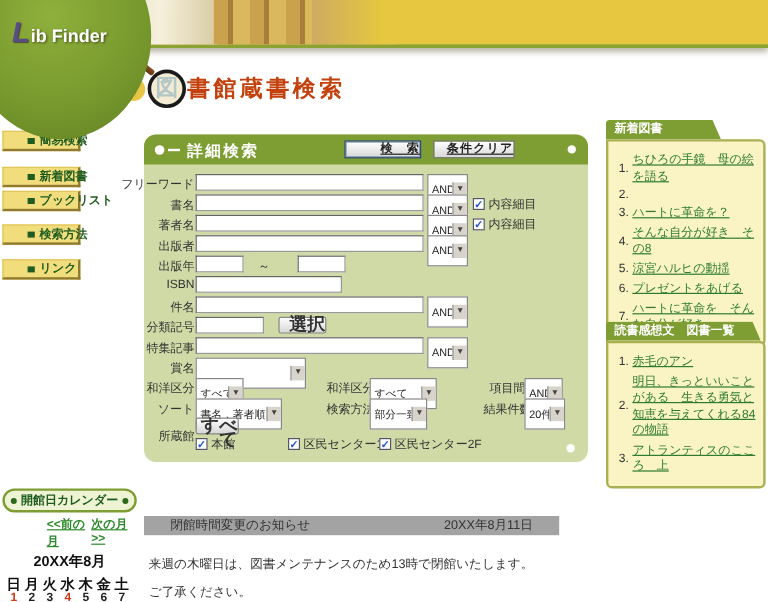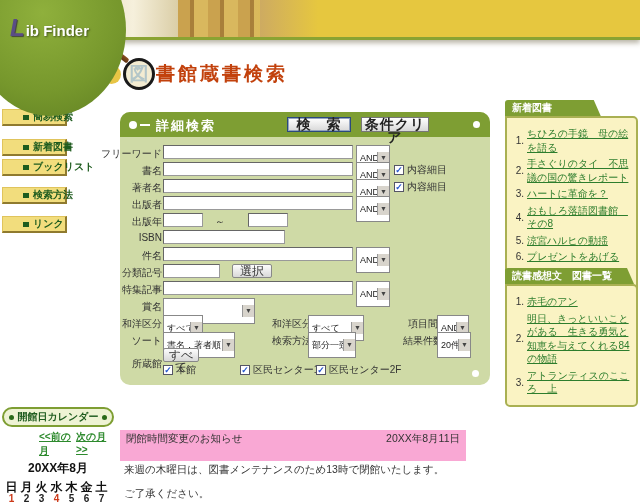--- a/index.html
+++ b/index.html
@@ -39,41 +39,41 @@
         border:1px solid #e0c45c;border-right:2px solid #8f7a2e;border-bottom:2px solid #8f7a2e;
         display:flex;align-items:center;gap:4px;padding-left:20px;font-size:10px;font-weight:bold;
         color:#1f5c1f;cursor:pointer;white-space:nowrap;}
   .sbtn .bullet{width:6px;height:5px;background:#1f5c1f;flex:none;}
   
   .panel{position:absolute;left:120px;top:112px;width:370px;height:273px;background:#cfdaa6;border-radius:10px;}
   .phead{position:absolute;left:0;top:0;width:100%;height:25px;background:#7e9e33;border-radius:10px 10px 0 0;}
   .pdot{position:absolute;left:9px;top:9px;width:8px;height:8px;border-radius:50%;background:#fff;}
   .pdash{position:absolute;left:20px;top:12px;width:10px;height:2px;background:#fff;}
   .ptitle{position:absolute;left:36px;top:5px;color:#fff;font-size:13px;font-weight:bold;letter-spacing:2px;}
-  .hbtn{position:absolute;top:5px;height:15px;font-size:14px;font-weight:bold;color:#222;box-sizing:border-box;
-        background:linear-gradient(#ffffff,#d8d8d8);text-align:center;line-height:13px;cursor:pointer;letter-spacing:1px;}
+  .hbtn{position:absolute;top:5px;height:15px;font-size:10px;font-weight:bold;color:#222;box-sizing:border-box;
+        background:linear-gradient(#ffffff,#d8d8d8);text-align:right;line-height:13px;cursor:pointer;letter-spacing:1px;text-decoration:underline;}
   .btn-search{left:167px;width:64px;border:1px solid #2c4a7c;box-shadow:inset 0 0 0 1px #93a3c0;}
   .btn-clear{left:241px;width:68px;border:1px solid #777;}
   .hdot{position:absolute;right:10px;top:9px;width:7px;height:7px;border-radius:50%;background:#fff;}
   .bdot{position:absolute;right:11px;top:258px;width:7px;height:7px;border-radius:50%;background:#fff;}
   .r{position:absolute;left:0;width:100%;height:16px;}
   .lbl{position:absolute;right:328px;top:2px;font-size:10px;color:#333;white-space:nowrap;}
   .lbl2{position:absolute;top:2px;font-size:10px;color:#333;white-space:nowrap;}
   .ti{position:absolute;top:0;height:14px;background:#fff;box-sizing:border-box;font-size:10px;padding:0 2px;
       border:1px solid #999;border-top-color:#666;border-left-color:#666;font-family:inherit;}
   .sel{position:absolute;top:0;height:26px;background:#fff;border:1px solid #888;box-sizing:border-box;
       display:flex;align-items:center;font-size:9px;color:#222;cursor:pointer;}
   .sel-t{flex:1;padding-left:3px;white-space:nowrap;overflow:hidden;}
   .sel-a{width:11px;height:12px;flex:none;background:#d8d4cc;border-left:1px solid #999;
       font-size:7px;line-height:12px;text-align:center;color:#444;}
   .chkgrp{position:absolute;top:1px;display:flex;align-items:center;gap:3px;font-size:10px;color:#333;cursor:pointer;}
   .cbox{width:10px;height:10px;background:#fff;border:1px solid #556;box-sizing:border-box;display:inline-block;
       text-align:center;line-height:8px;font-size:9px;color:#2255cc;font-weight:bold;flex:none;}
   .gbtn{position:absolute;top:0;height:14px;background:linear-gradient(#fdfdfd,#d8d8d8);border:1px solid #888;
-      border-radius:2px;font-size:12px;font-weight:normal;color:#333;text-align:center;box-sizing:border-box;
+      border-radius:2px;font-size:15px;font-weight:bold;color:#333;text-align:right;box-sizing:border-box;
       line-height:12px;cursor:pointer;}
   .tilde{position:absolute;left:95px;top:2px;font-size:10px;color:#333;}
   
   .sidebox{position:absolute;left:505px;width:133px;}
   .tab{height:16px;background:#7e9e33;color:#fff;font-size:10px;font-weight:bold;line-height:16px;
        padding-left:7px;border-radius:3px 0 0 0;box-sizing:border-box;white-space:nowrap;
        clip-path:polygon(0 0,calc(100% - 7px) 0,100% 100%,0 100%);}
   .bbody{border:2px solid #a9b052;background:#faf3c3;border-radius:0 5px 5px 5px;padding:6px 3px;box-sizing:border-box;}
   .bk-item{display:flex;align-items:center;margin:3px 0;}
   .num{width:14px;text-align:right;margin-right:3px;font-size:10px;color:#333;flex:none;}
@@ -86,22 +86,22 @@
   .callinks{display:flex;justify-content:space-between;margin-top:3px;font-size:10px;font-weight:bold;padding:0 1px;margin-left:36px;}
   .callinks a{color:#2d8a2d;text-decoration:underline;}
   .calmonth{text-align:center;font-size:12px;font-weight:bold;color:#111;margin-top:2px;}
   .calgrid{display:grid;grid-template-columns:repeat(7,15px);margin-top:2px;justify-content:start;padding-left:2px;}
   .cal-h{font-size:12px;font-weight:bold;text-align:center;color:#111;height:14px;}
   .cal-d{font-size:10px;font-weight:bold;text-align:center;color:#222;height:11px;line-height:11px;}
   .cal-d.closed{color:#cc3a1a;}
   
   .noticebar{position:absolute;left:120px;top:402px;width:346px;height:18px;background:#8cb464;border-radius:4px;
        color:#fff;font-size:11px;font-weight:bold;line-height:18px;padding-left:8px;box-sizing:border-box;}
-  .ntitle{position:absolute;left:120px;top:430px;width:346px;height:31px;background:#f9a8d4;font-size:10.5px;
-       color:#333;line-height:17px;box-sizing:border-box;padding:0 6px;display:flex;justify-content:space-between;}
+  .ntitle{position:absolute;left:120px;top:430px;width:346px;height:16px;background:#a3a3a3;font-size:10.5px;
+       color:#333;line-height:17px;box-sizing:border-box;padding:0 22px;display:flex;justify-content:space-between;}
   .nbody1{position:absolute;left:124px;top:463px;font-size:10.5px;color:#333;}
   .nbody2{position:absolute;left:124px;top:487px;font-size:10.5px;color:#333;}
 </style>
 </head>
 <body>
 
 <div class="stage">
 
   <div class="banner">
     <div class="banner-photo">
@@ -302,29 +302,28 @@
 
   <div class="sidebox" style="top:100px">
     <div class="tab" style="width:72%">新着図書</div>
     <div class="bbody" style="min-height:138px">
         <div class="bk-item">
           <span class="num">1.</span>
           <a class="green-link">ちひろの手鏡　母の絵を語る</a>
         </div>
         <div class="bk-item">
           <span class="num">2.</span>
-          <a class="green-link">手さぐりのタイ　不思議の国の驚きレポート</a>
         </div>
         <div class="bk-item">
           <span class="num">3.</span>
           <a class="green-link">ハートに革命を？</a>
         </div>
         <div class="bk-item">
           <span class="num">4.</span>
-          <a class="green-link">おもしろ落語図書館　その8</a>
+          <a class="green-link">そんな自分が好き　その8</a>
         </div>
         <div class="bk-item">
           <span class="num">5.</span>
           <a class="green-link">涼宮ハルヒの動揺</a>
         </div>
         <div class="bk-item">
           <span class="num">6.</span>
           <a class="green-link">プレゼントをあげる</a>
         </div>
         <div class="bk-item">

